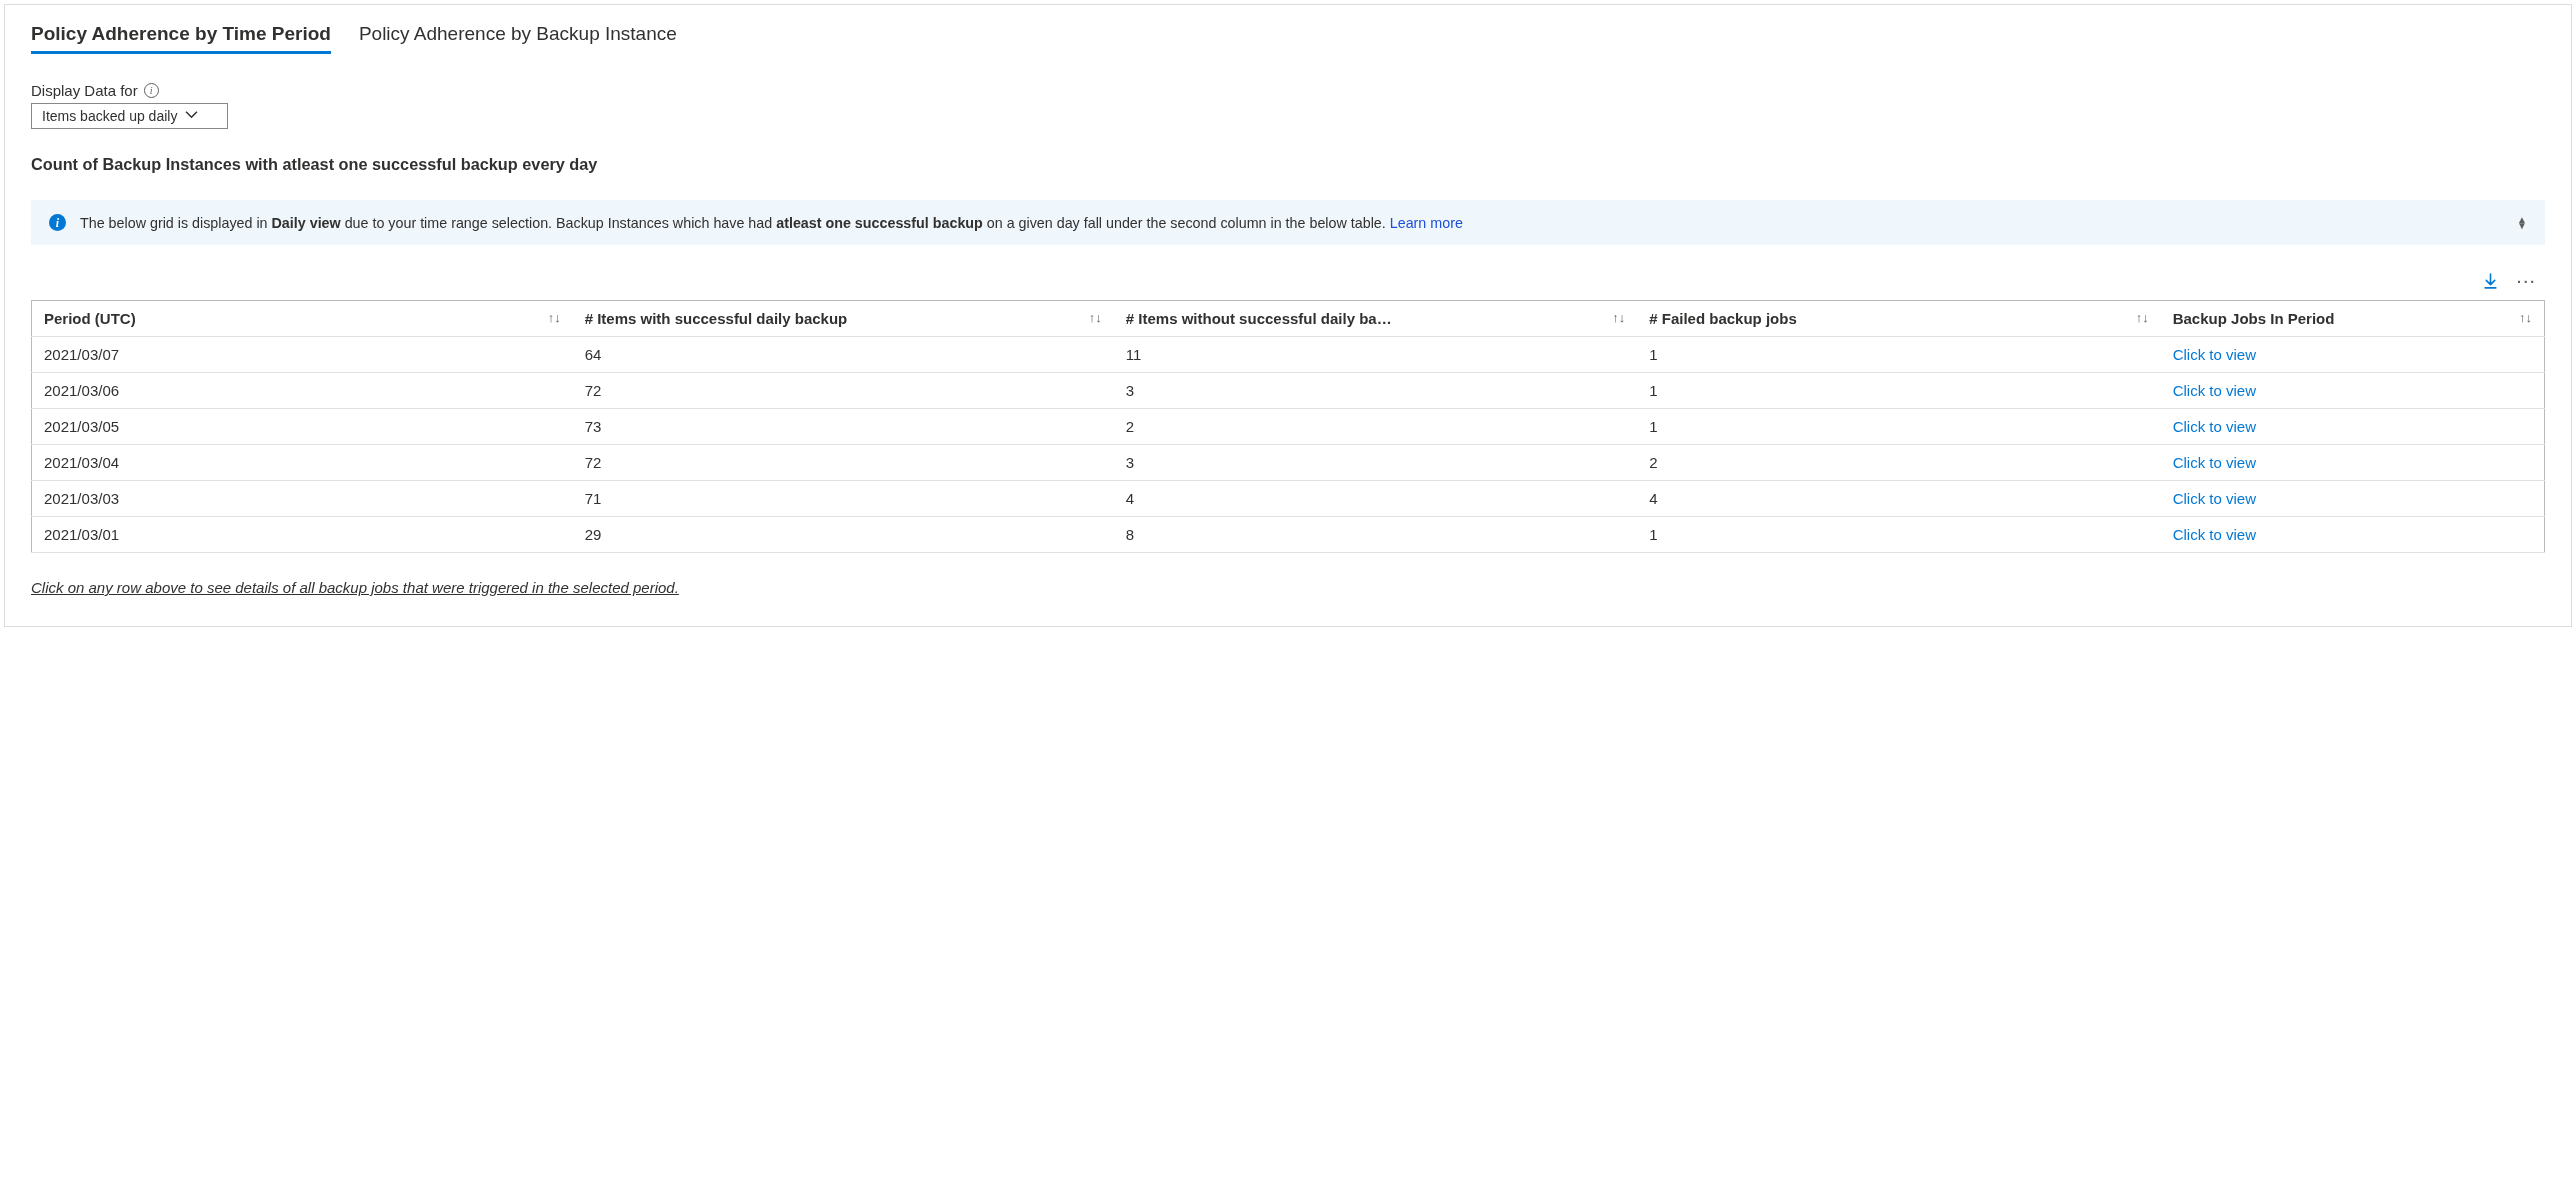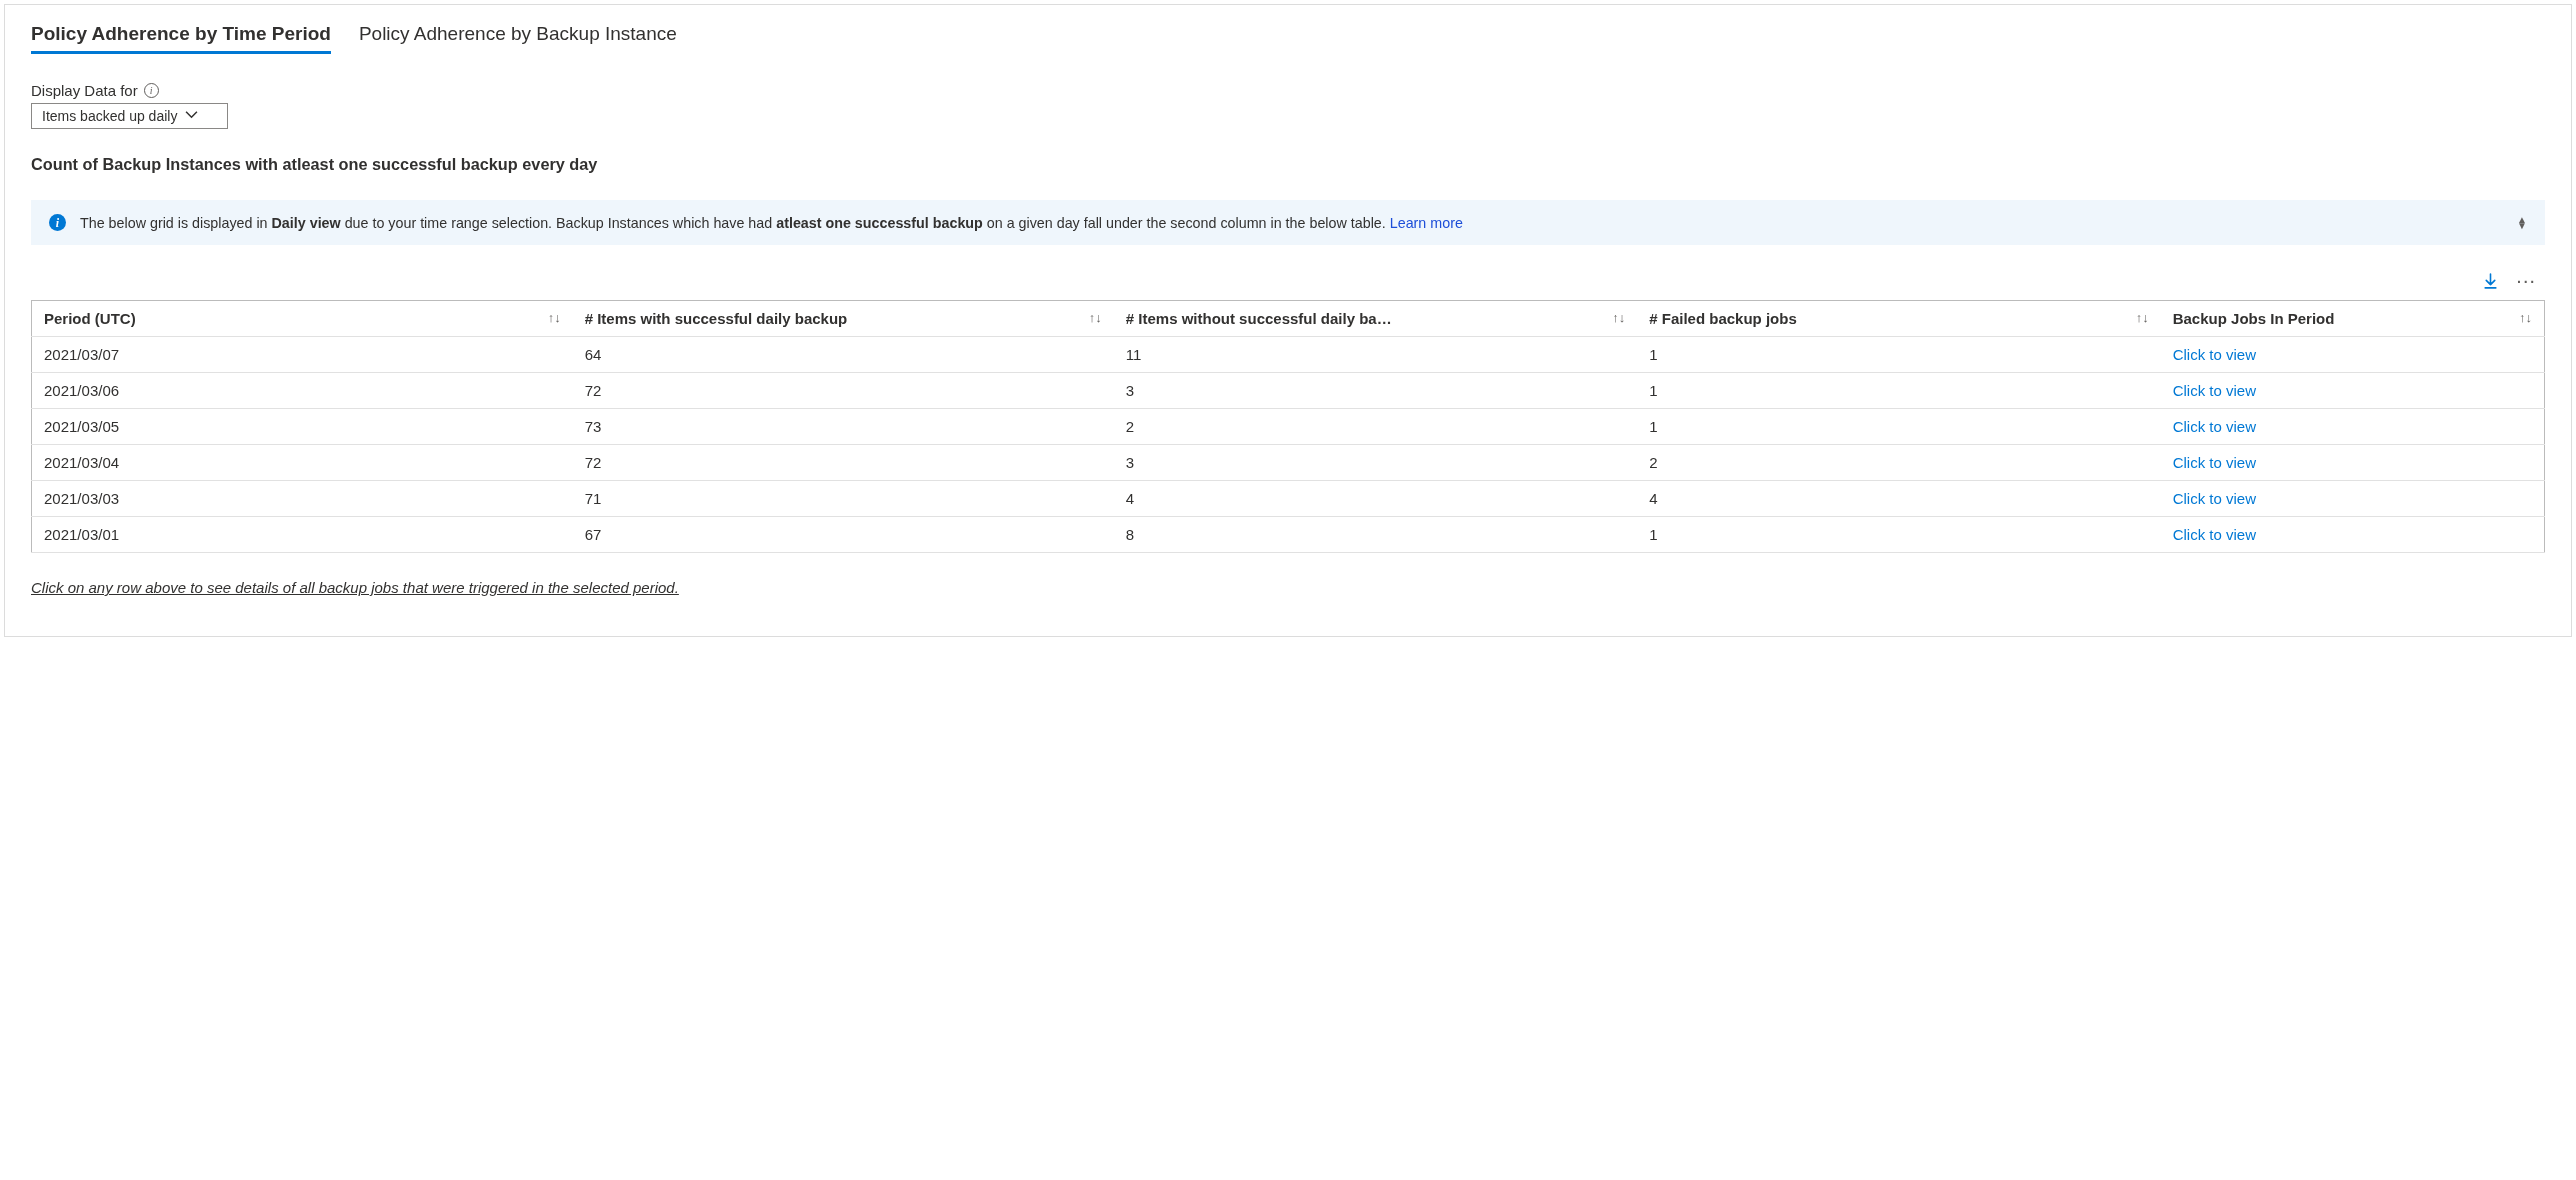--- a/index.html
+++ b/index.html
@@ -9,21 +9,21 @@
   }
   body {
     font-family: "Segoe UI", -apple-system, BlinkMacSystemFont, sans-serif;
     font-size: 14px;
     color: #323130;
     background: #ffffff;
     padding: 4px;
   }
   .panel {
     border: 1px solid #dcdcdc;
-    padding: 18px 26px 40px 26px;
+    padding: 18px 26px 30px 26px;
     height: 100%;
   }
   .tabs {
     display: flex;
     gap: 28px;
     border-bottom: none;
     margin-bottom: 28px;
   }
   .tab {
     font-size: 19px;
@@ -268,21 +268,21 @@
         </tr>
         <tr>
           <td>2021/03/03</td>
           <td class="num">71</td>
           <td class="num">4</td>
           <td class="num">4</td>
           <td class="link"><a href="#">Click to view</a></td>
         </tr>
         <tr>
           <td>2021/03/01</td>
-          <td class="num">67</td>
+          <td class="num">29</td>
           <td class="num">8</td>
           <td class="num">1</td>
           <td class="link"><a href="#">Click to view</a></td>
         </tr>
       </tbody>
   </table>
 
   <div class="footnote">Click on any row above to see details of all backup jobs that were triggered in the selected period.</div>
 
 </div>

